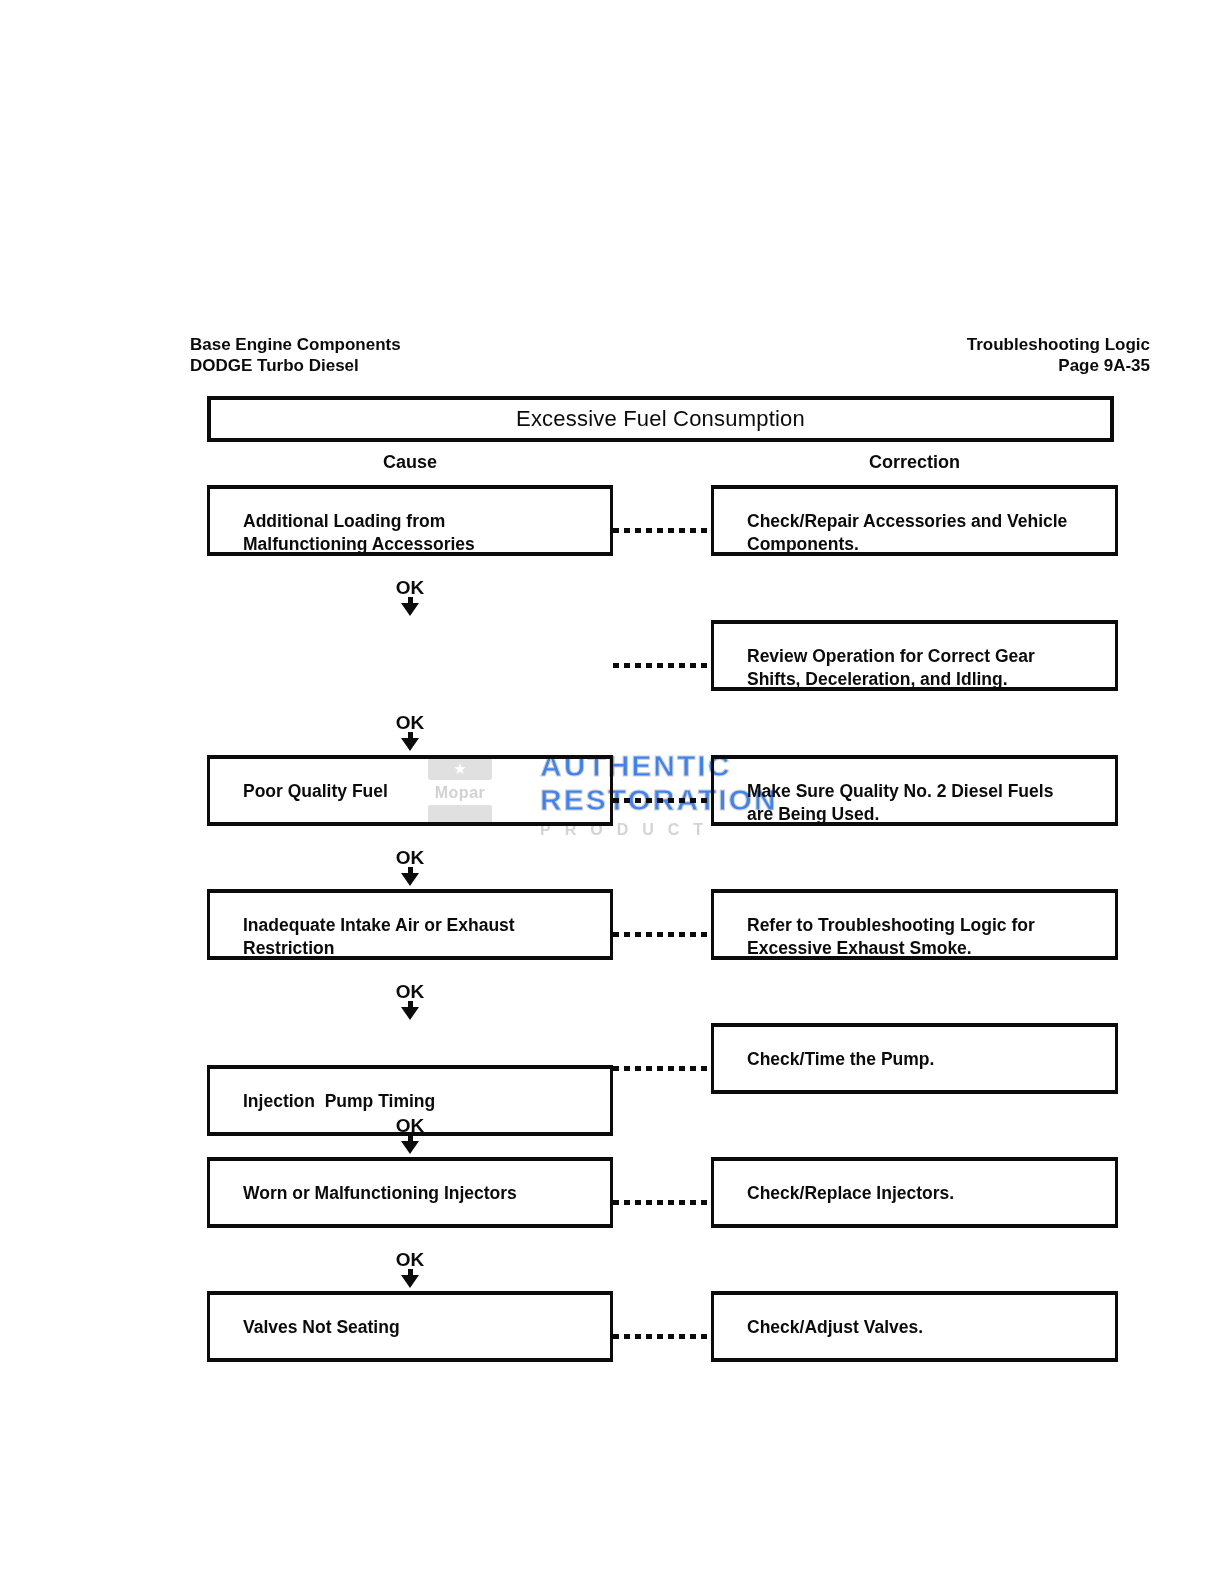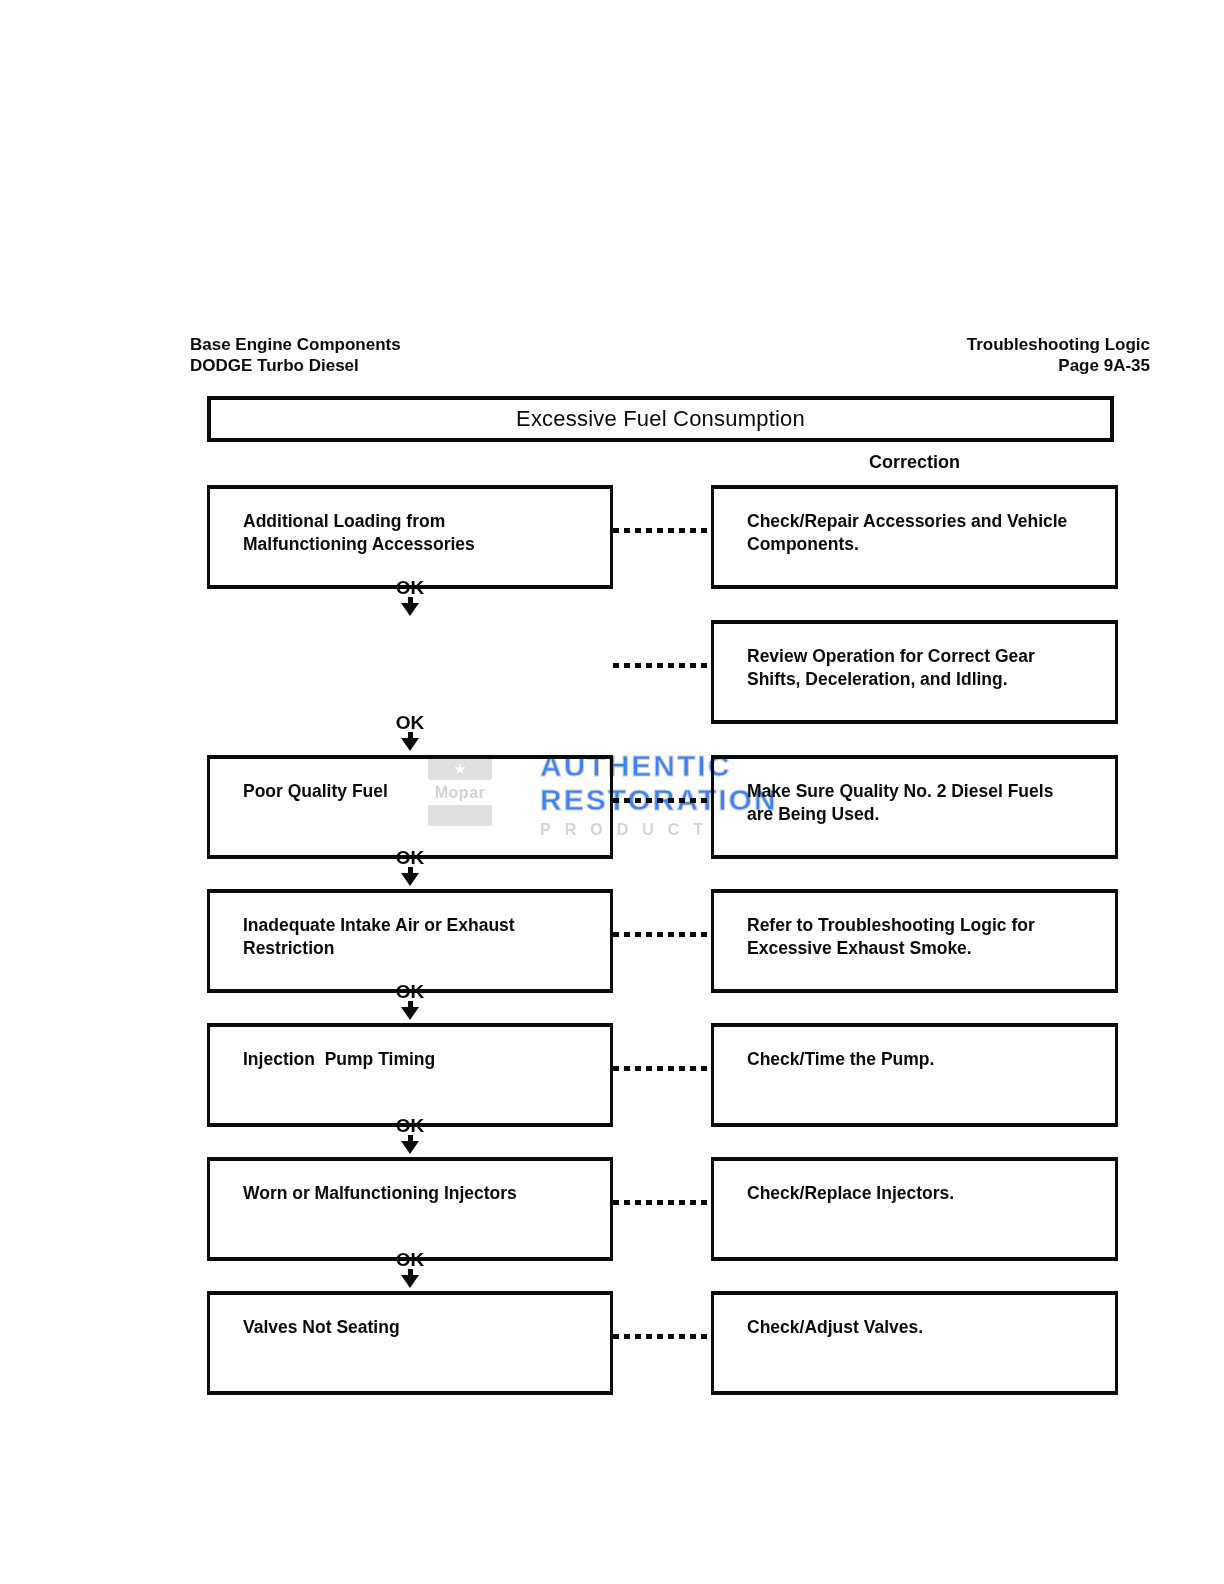--- a/index.html
+++ b/index.html
@@ -35,21 +35,21 @@
   .title-box span { font-size:22px; font-weight:400; letter-spacing:0.2px; }
 
   .col-label {
     position:absolute; top:452px; font-size:18px; font-weight:700; text-align:center; z-index:1;
   }
   .col-label.cause { left:207px; width:406px; }
   .col-label.corr  { left:711px; width:407px; }
 
   
   .cbox, .rbox {
-    position:absolute; height:104px;
+    position:absolute; height:71px;
     border:4px solid #0b0b0b; border-left-width:3px; border-right-width:3px;
     background:transparent; z-index:1;
   }
   .cbox { left:207px; width:406px; }
   .rbox { left:711px; width:407px; }
   .cbox span, .rbox span {
     display:block; padding:21px 38px 0 33px;
     font-size:17.5px; font-weight:700; line-height:23px;
     white-space:pre-wrap;
   }
@@ -123,20 +123,21 @@
     <div class="wm-text">
       <div class="wm-l1">AUTHENTIC</div>
       <div class="wm-l2">RESTORATION</div>
       <div class="wm-l3">PRODUCT</div>
     </div>
   </div>
 
   <div class="title-box">
     <span>Excessive Fuel Consumption</span>
   </div>
+  <div class="col-label cause">Cause</div>
   <div class="col-label corr">Correction</div>
 
   <div class="cbox" style="top:485px">
       <span>Additional Loading from Malfunctioning Accessories</span>
     </div>
   <div class="connector" style="top:528px"></div>
   <div class="rbox" style="top:485px">
       <span>Check/Repair Accessories and Vehicle Components.</span>
     </div>
   <div class="ok" style="top:578px">
@@ -174,21 +175,21 @@
   <div class="connector" style="top:932px"></div>
   <div class="rbox" style="top:889px">
       <span>Refer to Troubleshooting Logic for Excessive Exhaust Smoke.</span>
     </div>
   <div class="ok" style="top:982px">
     <span class="ok-text">OK</span>
     <div class="arrow-stem"></div>
     <div class="arrow-head"></div>
   </div>
 
-  <div class="cbox" style="top:1023px">
+  <div class="cbox" style="top:1065px">
       <span>Injection  Pump Timing</span>
     </div>
   <div class="connector" style="top:1066px"></div>
   <div class="rbox" style="top:1023px">
       <span>Check/Time the Pump.</span>
     </div>
   <div class="ok" style="top:1116px">
     <span class="ok-text">OK</span>
     <div class="arrow-stem"></div>
     <div class="arrow-head"></div>

